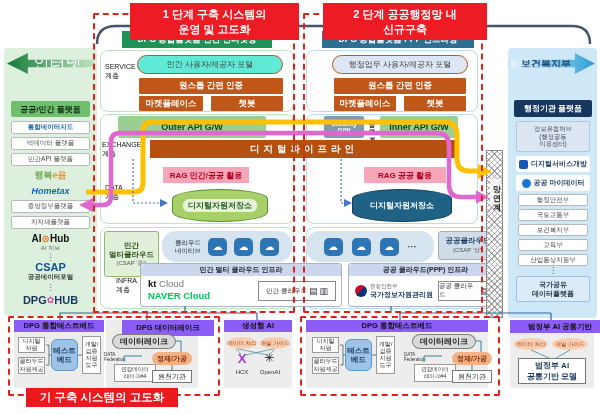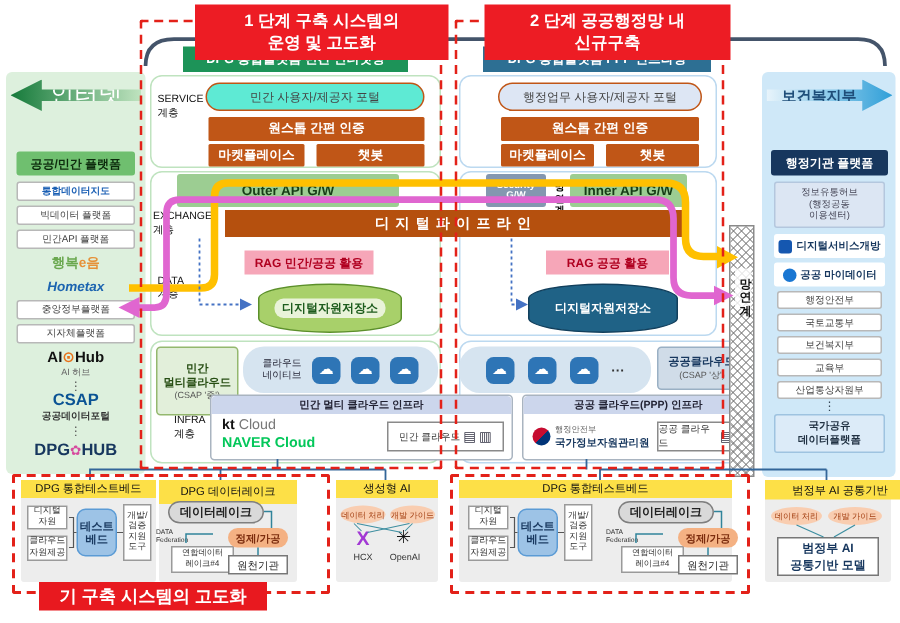--- a/index.html
+++ b/index.html
@@ -35,21 +35,21 @@
   .sharedbox{background:#dcebf8;border:1px solid #9ec3e0;color:#234;font-size:7px;font-weight:bold;line-height:1.3;border-radius:2px}
   .strip{background:#d6e4f0;border-radius:14px}
   .cloudicon{width:19px;height:18px;background:#2e75b6;border-radius:5px;color:#fff;font-size:10px;display:flex;align-items:center;justify-content:center}
   .lblG{background:#e2efda;border:1px solid #94b86e;border-radius:3px}
   .lblB{background:#d0dce8;border:1px solid #9ab0c4;border-radius:3px}
   .infrabox{background:#fff;border:1px solid #a9b4c0;border-radius:3px}
   .infratitle{background:#ccd6ec;color:#223;font-weight:bold;font-size:7px;border-radius:3px 3px 0 0}
   .minibox{background:#fff;border:1px solid #8a8a8a;font-size:6.5px;color:#333;display:flex;align-items:center;justify-content:center;gap:2px}
   .dash{border:2px dashed #e32119;border-radius:2px;pointer-events:none}
   .graysec{background:#ededed;border-radius:2px}
-  .grayhdr{background:#fde047;color:#111;font-weight:normal;font-size:7.5px}
+  .grayhdr{background:#8b5cf6;color:#111;font-weight:bold;font-size:7.5px}
   .tbitem{background:#fff;border:1px solid #9a9a9a;font-size:6px;color:#333;line-height:1.2}
   .bed{background:#9dc3e6;border:1.5px solid #5b9bd5;border-radius:6px;color:#17375e;font-weight:bold;font-size:7.5px;line-height:1.25}
   .lake{background:#d9d9d9;border:1.5px solid #7f7f7f;border-radius:8px/50%;font-weight:bold;font-size:8px;color:#222}
   .oval{background:#f9cdb0;border-radius:50%;color:#a33f12;font-size:5.5px}
   .refine{background:#f4b183;border-radius:8px;color:#7b2c0e;font-weight:bold;font-size:7px}
   .srcbox{background:#fff;border:1px solid #777;font-size:7px;color:#222}
   .banner{background:#e8191f;color:#fff;font-weight:bold;font-size:11.5px}
   .vtext{writing-mode:vertical-rl;text-orientation:upright;letter-spacing:1px}
   .bridgebar{background:
      repeating-linear-gradient(45deg, rgba(110,110,110,.55) 0 1px, transparent 1px 4px),
@@ -226,21 +226,21 @@
   <div class="abs ctr tbitem pre" style="left:18px;top:357px;width:27px;height:17px">클라우드
 자원제공</div>
   <div class="abs ctr bed pre" style="left:51px;top:339px;width:27px;height:32px">테스트
 베드</div>
   <div class="abs ctr tbitem pre" style="left:82px;top:336px;width:19px;height:38px">개발/
 검증
 지원
 도구</div>
 
   <div class="abs graysec" style="left:106px;top:320px;width:92px;height:68px"></div>
-  <div class="abs ctr grayhdr" style="left:106px;top:320px;width:92px;height:16px">DPG 데이터레이크</div>
+  <div class="abs ctr grayhdr" style="left:122px;top:320px;width:92px;height:16px">DPG 데이터레이크</div>
   <div class="abs ctr lake" style="left:112px;top:334px;width:64px;height:15px">데이터레이크</div>
   <div class="abs pre" style="left:104px;top:352px;width:24px;font-size:4.5px;color:#333;line-height:1.2">DATA
 Federation</div>
   <div class="abs ctr tbitem pre" style="left:114px;top:364px;width:42px;height:18px;font-size:5.5px">연합데이터
 레이크#4</div>
   <div class="abs ctr refine" style="left:152px;top:352px;width:40px;height:13px">정제/가공</div>
   <div class="abs ctr srcbox" style="left:152px;top:370px;width:40px;height:13px">원천기관</div>
 
   <div class="abs graysec" style="left:224px;top:320px;width:68px;height:68px"></div>
   <div class="abs ctr grayhdr" style="left:224px;top:320px;width:68px;height:12px">생성형 AI</div>

